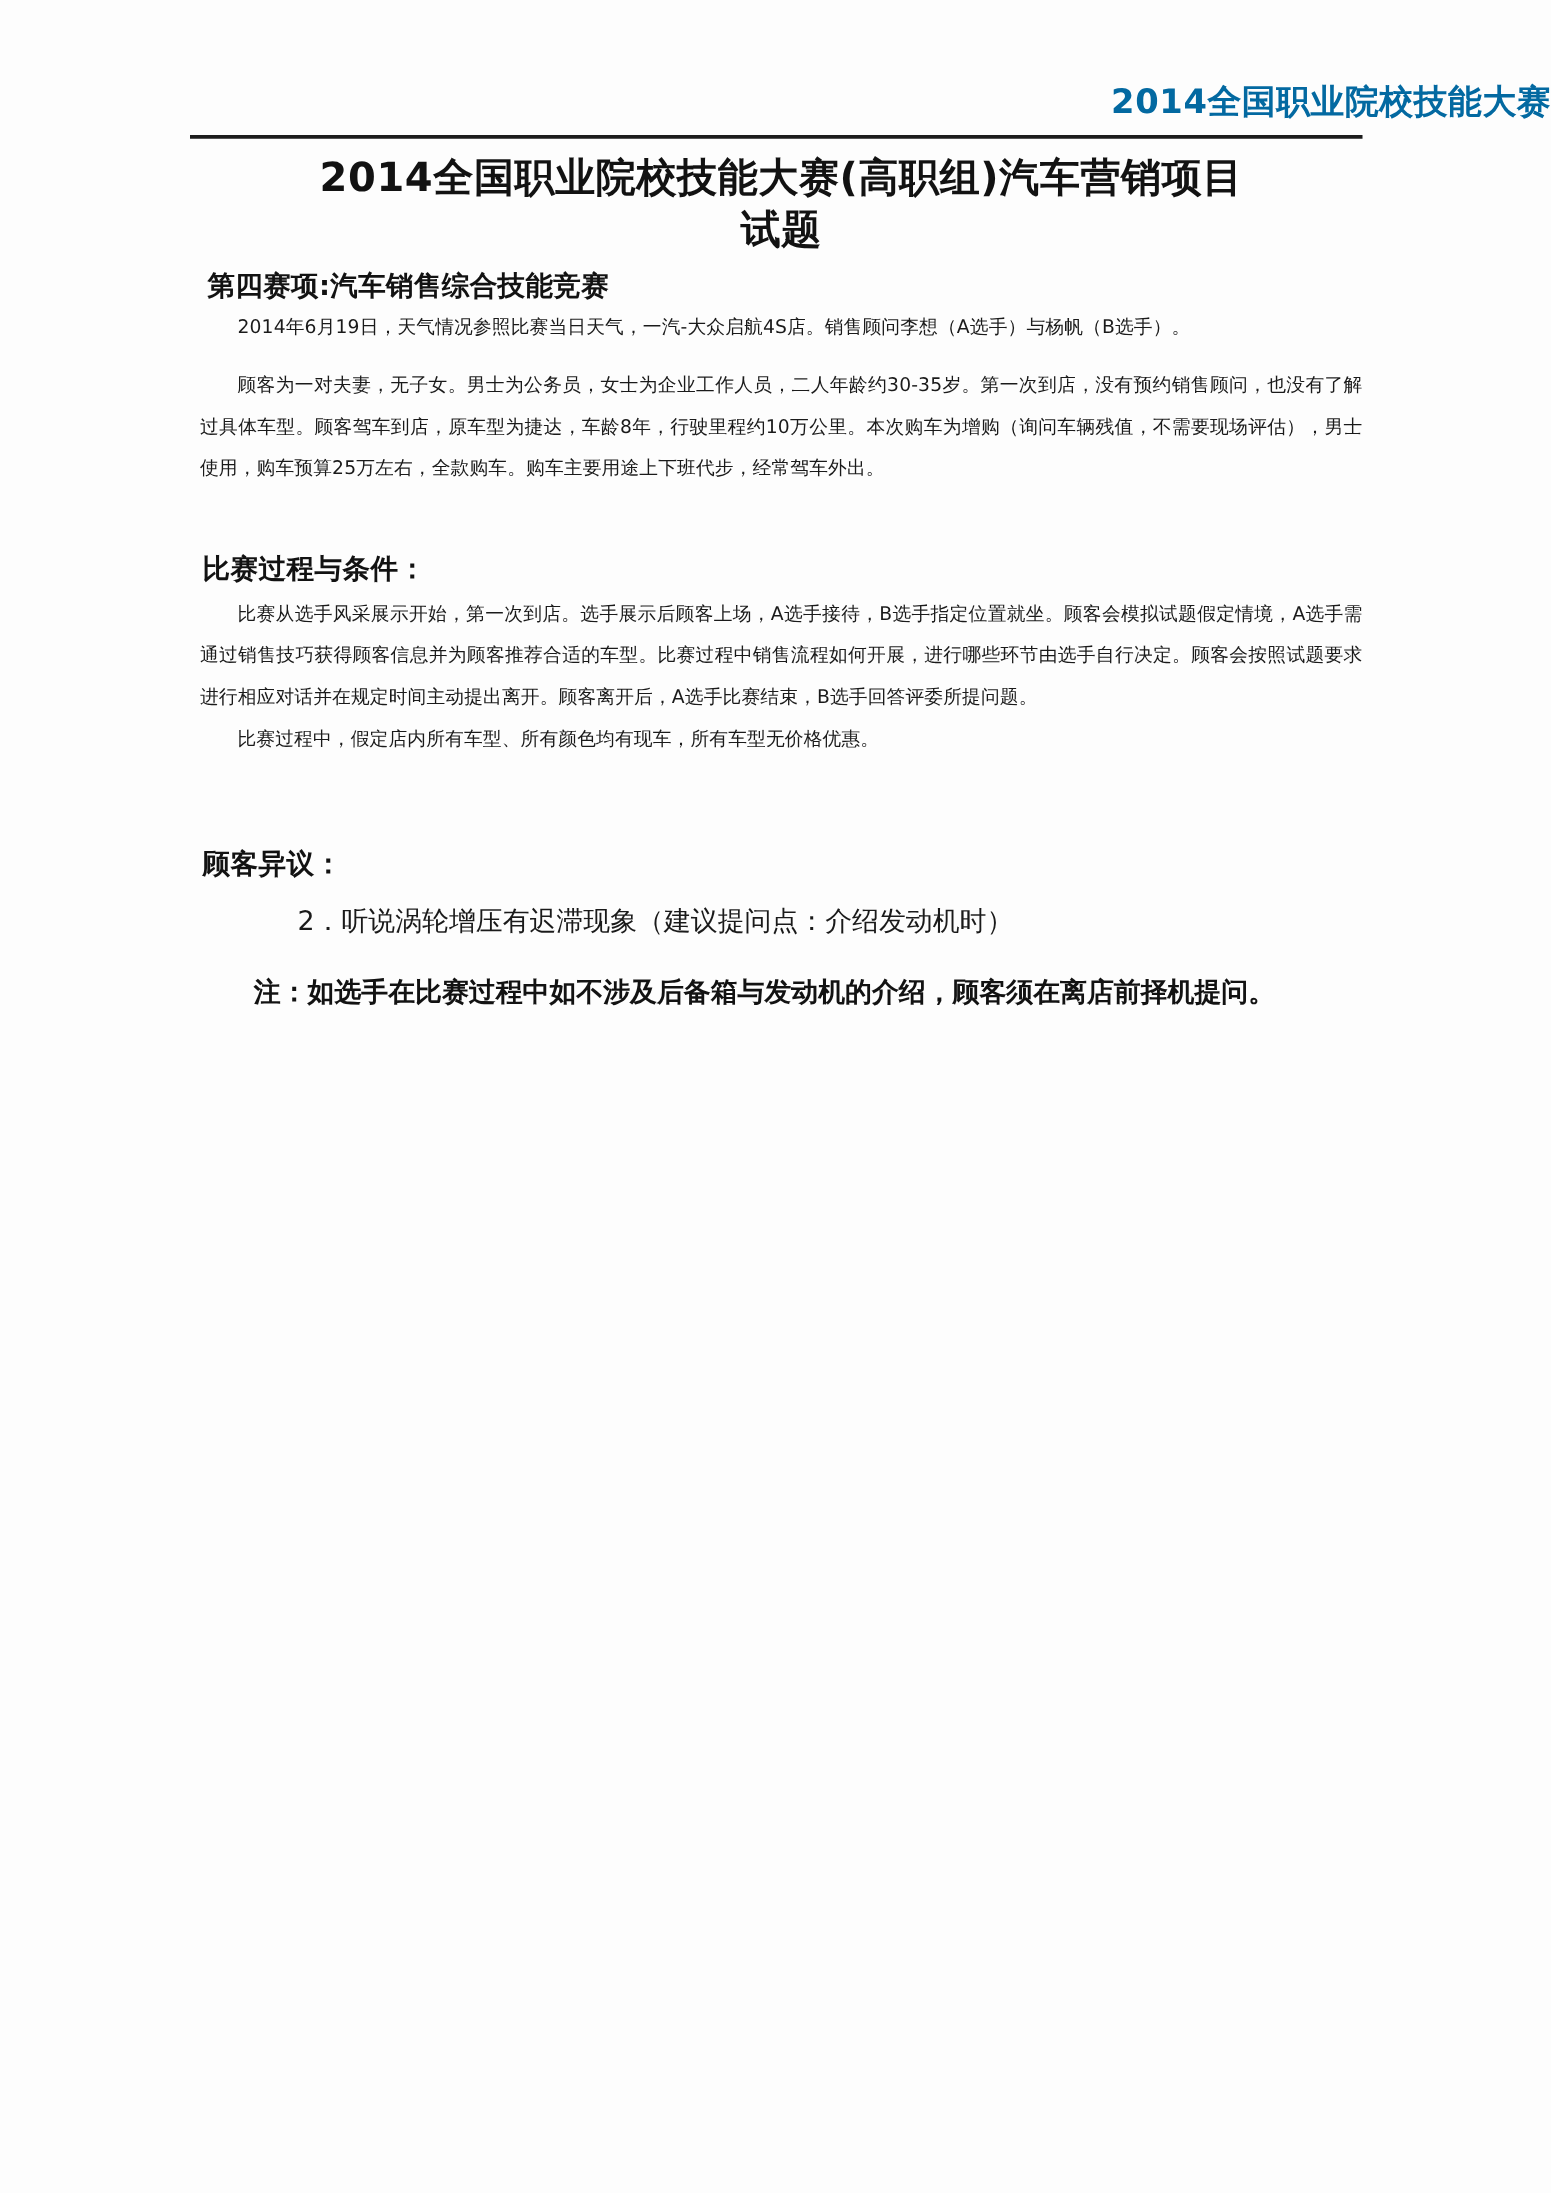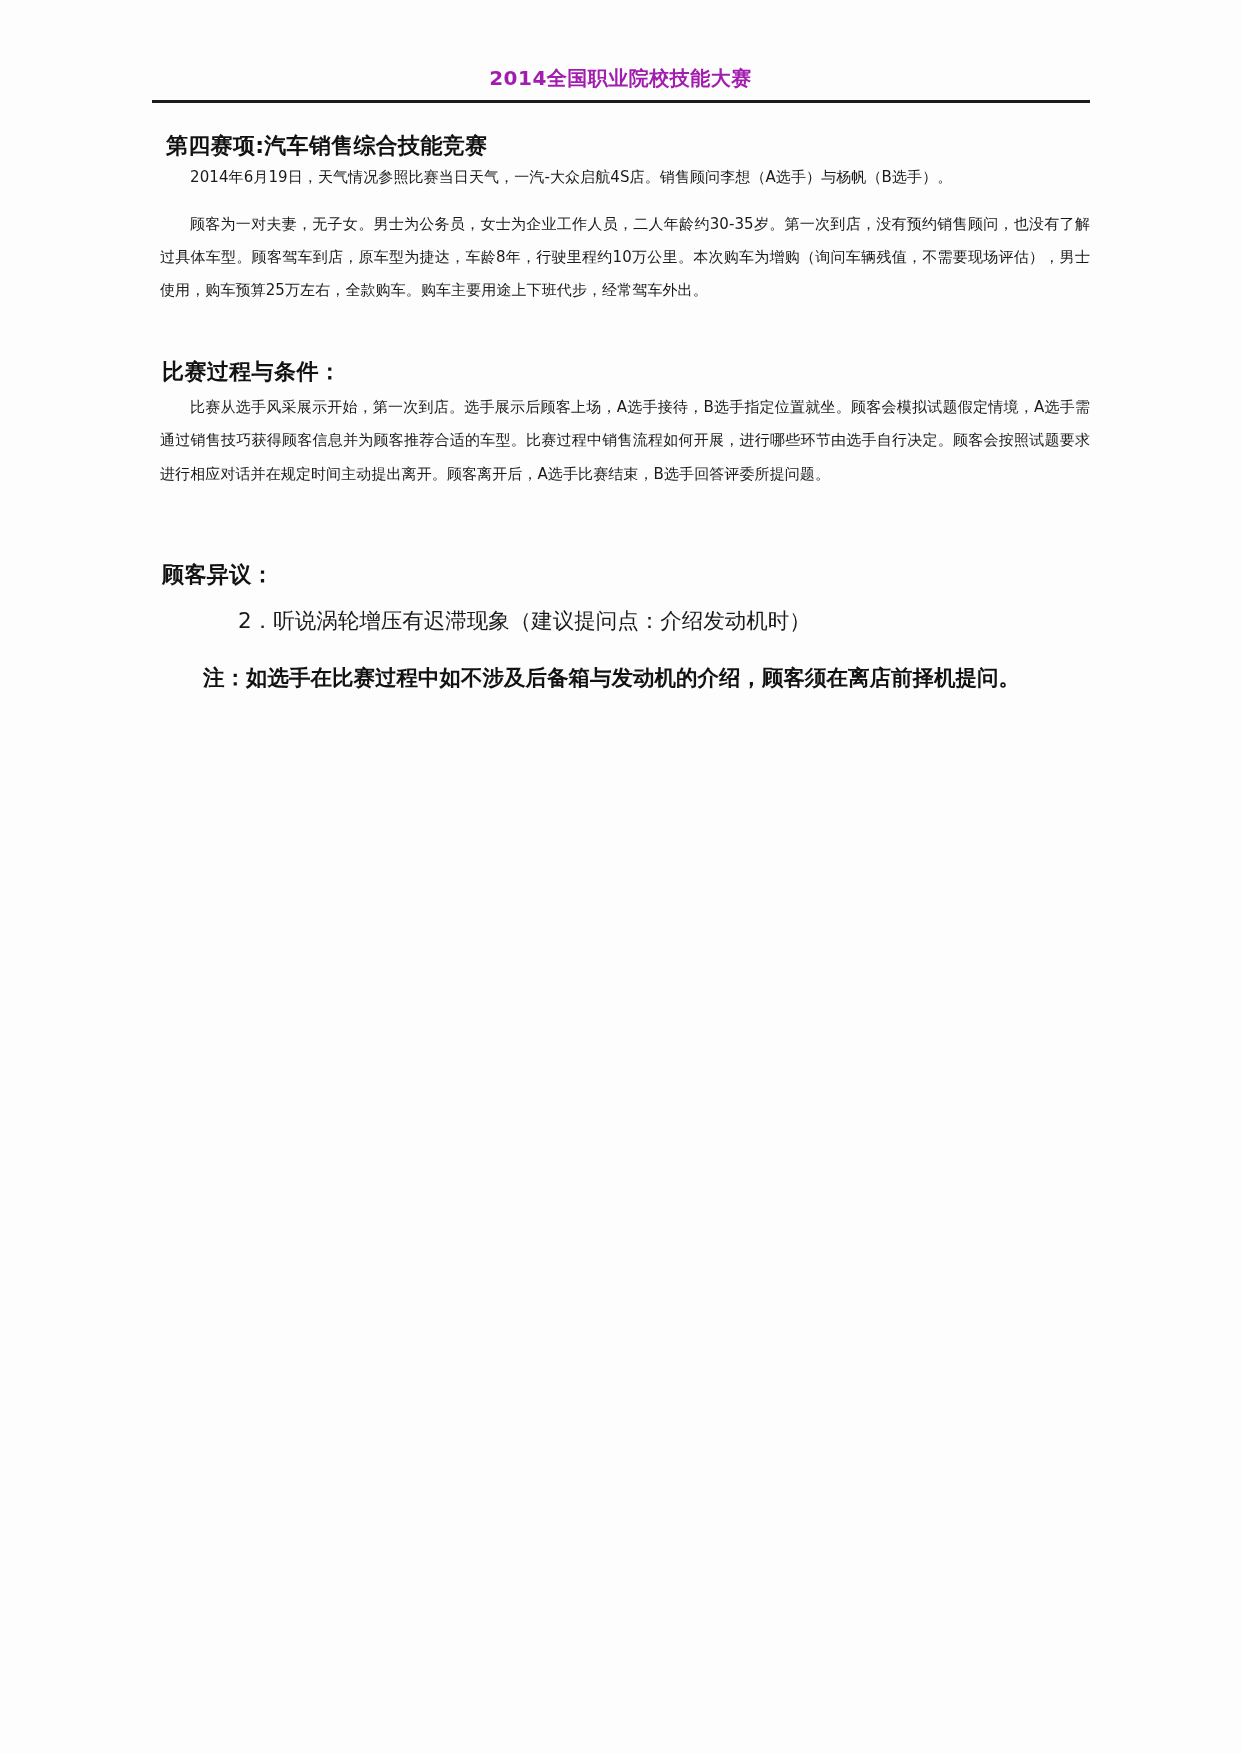--- a/index.html
+++ b/index.html
@@ -24,25 +24,25 @@
   
   .header-zone {
     position: absolute;
     left: 0;
     top: 0;
     width: 1241px;
     padding-top: 66px;
     box-sizing: border-box;
   }
   .header-text {
-    text-align: center;
-    font-size: 20px;
+    text-align: right;
+    font-size: 27px;
     font-weight: 700;
     letter-spacing: 0.5px;
-    color: #a21caf;
+    color: #0369a1;
     line-height: 1.2;
     padding-bottom: 10px;
   }
   .header-rule {
     width: 938px;
     margin: 0 auto;
     border-top: 3px solid #1c1c1c;
   }
   
   .content {
@@ -122,35 +122,40 @@
 
 <div class="page">
 
   <div class="header-zone">
     <div class="header-text">2014全国职业院校技能大赛</div>
     <div class="header-rule"></div>
   </div>
 
   <div class="content">
 
+    <h1 class="doc-title">
+      <span>2014全国职业院校技能大赛(高职组)汽车营销项目</span>
+      <span class="line2">试题</span>
+    </h1>
 
     <div class="section-subtitle">第四赛项:汽车销售综合技能竞赛</div>
 
     <p class="body-para">2014年6月19日，天气情况参照比赛当日天气，一汽-大众启航4S店。销售顾问李想（A选手）与杨帆（B选手）。</p>
 
     <div class="spacer-sm"></div>
 
     <p class="body-para">顾客为一对夫妻，无子女。男士为公务员，女士为企业工作人员，二人年龄约30-35岁。第一次到店，没有预约销售顾问，也没有了解过具体车型。顾客驾车到店，原车型为捷达，车龄8年，行驶里程约10万公里。本次购车为增购（询问车辆残值，不需要现场评估），男士使用，购车预算25万左右，全款购车。购车主要用途上下班代步，经常驾车外出。</p>
 
     <div class="spacer-md"></div>
 
     <h2 class="heading">比赛过程与条件：</h2>
 
     <p class="body-para">比赛从选手风采展示开始，第一次到店。选手展示后顾客上场，A选手接待，B选手指定位置就坐。顾客会模拟试题假定情境，A选手需通过销售技巧获得顾客信息并为顾客推荐合适的车型。比赛过程中销售流程如何开展，进行哪些环节由选手自行决定。顾客会按照试题要求进行相应对话并在规定时间主动提出离开。顾客离开后，A选手比赛结束，B选手回答评委所提问题。</p>
 
+    <p class="body-para">比赛过程中，假定店内所有车型、所有颜色均有现车，所有车型无价格优惠。</p>
 
     <div class="spacer-lg"></div>
 
     <h2 class="heading">顾客异议：</h2>
 
     <ol class="objection-list">
       <li>2．听说涡轮增压有迟滞现象（建议提问点：介绍发动机时）</li>
     </ol>
 
     <p class="note">注：如选手在比赛过程中如不涉及后备箱与发动机的介绍，顾客须在离店前择机提问。</p>

